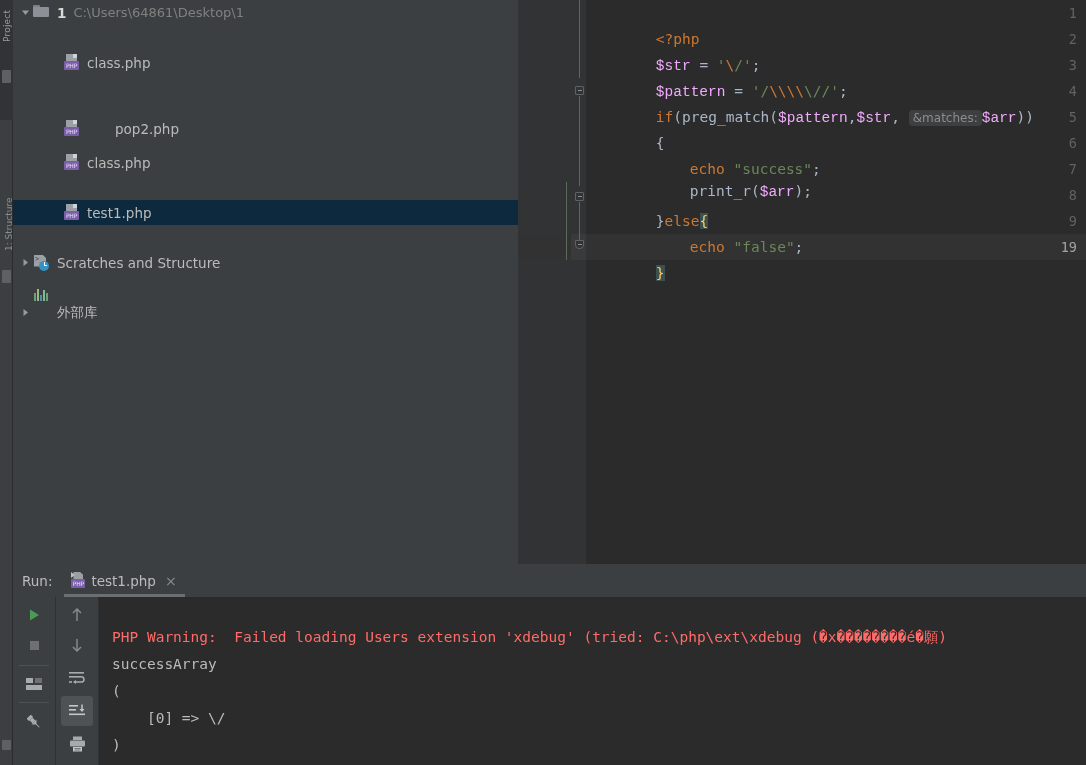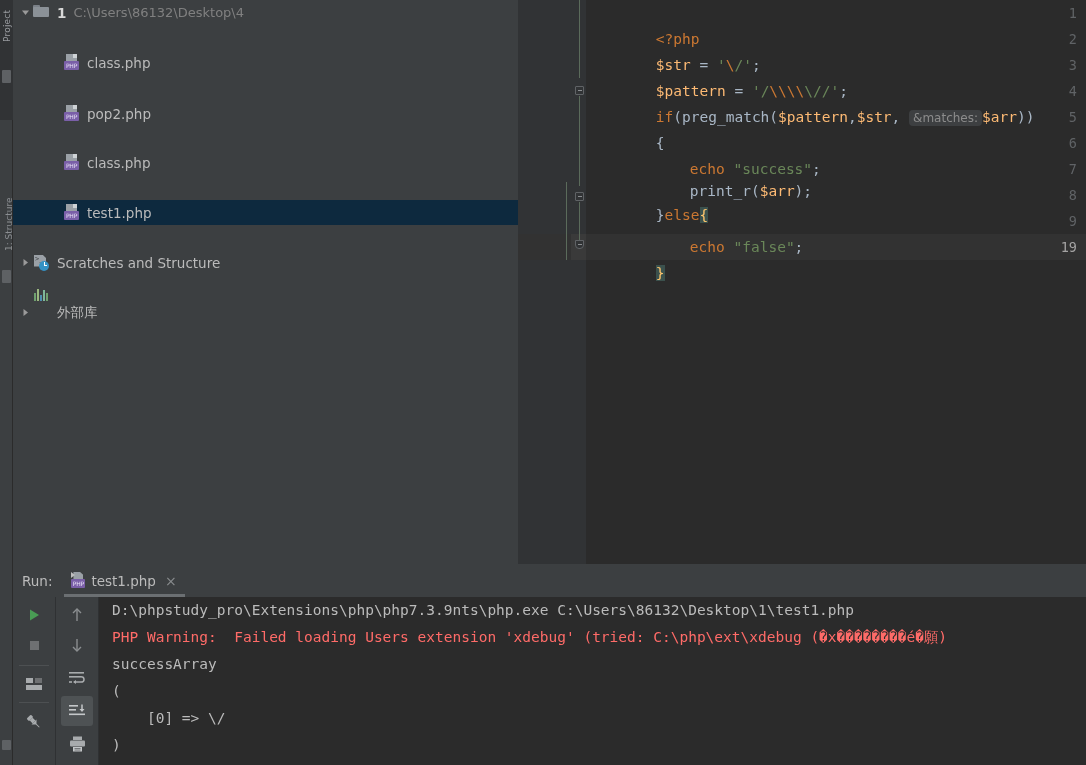--- a/index.html
+++ b/index.html
@@ -137,21 +137,21 @@
   .cl {
     position: absolute; left: 0; height: 26px; line-height: 26px;
     font-family: "DejaVu Sans Mono", "Liberation Mono", monospace;
     font-size: 14.5px; white-space: pre;
   }
   .cursor-line {
     position: absolute; left: 0; right: 0; height: 26px; background: #323232;
   }
   .brace-hl { background: #3b514d; color: #ffc66d !important; }
   .kw  { color: #cc7832; }
-  .var { color: #fdba74; }
+  .var { color: #f0abfc; font-family: Liberation Mono, monospace; }
   .str { color: #6a8759; }
   .pl  { color: #a9b7c6; }
   .esc { color: #cc7832; }
   .brace { color: #a9b7c6; }
   .hint {
     background: #3d3f41; color: #8c8c8c; border-radius: 4px;
     padding: 1px 4px; font-size: 12px;
     font-family: "DejaVu Sans", sans-serif;
   }
   .fold-mark {
@@ -265,31 +265,31 @@
     <div class="row" style="top:0;">
       <span class="arrow">
         <svg width="9" height="9" viewBox="0 0 9 9">
             <polygon points="1,2.5 8,2.5 4.5,7" fill="#9a9a9a"></polygon>
           </svg>
       </span>
       <span class="ico" style="width:19px;">
         <span class="folder-ico"><span class="tab"></span><span class="body"></span></span>
       </span>
       <span class="label bold">1</span>
-      <span class="label dim">C:\Users\86132\Desktop\4</span>
+      <span class="label dim">C:\Users\64861\Desktop\1</span>
     </div>
 
     <div class="row" style="top:25px; padding-left:51px;">
       <span class="ico">
         <span class="php-ico"><span class="sheet"></span><span class="fold"></span><span class="badge">PHP</span></span>
       </span>
       <span class="label">class.php</span>
     </div>
 
-    <div class="row" style="top:51px; padding-left:51px;">
+    <div class="row" style="top:66px; padding-left:51px;gap:28px;">
       <span class="ico">
         <span class="php-ico"><span class="sheet"></span><span class="fold"></span><span class="badge">PHP</span></span>
       </span>
       <span class="label">pop2.php</span>
     </div>
 
     <div class="row" style="top:75px; padding-left:51px;">
       <span class="ico">
         <span class="php-ico"><span class="sheet"></span><span class="fold"></span><span class="badge">PHP</span></span>
       </span>
@@ -383,21 +383,21 @@
       </div>
 
       <div class="cl" style="top:130px; padding-left:34px;">
         <span class="kw">echo</span><span class="pl"> </span><span class="str">"success"</span><span class="pl">;</span>
       </div>
 
       <div class="cl" style="top:152px; padding-left:34px;">
         <span class="pl">print_r</span><span class="pl">(</span><span class="var">$arr</span><span class="pl">)</span><span class="pl">;</span>
       </div>
 
-      <div class="cl" style="top:176px;text-align:center;">
+      <div class="cl" style="top:182px;text-align:center;">
         <span class="brace">}</span><span class="kw">else</span><span class="brace brace-hl">{</span>
       </div>
 
       <div class="cl" style="top:208px; padding-left:34px;">
         <span class="kw">echo</span><span class="pl"> </span><span class="str">"false"</span><span class="pl">;</span>
       </div>
 
       <div class="cl" style="top:234px;">
         <span class="brace brace-hl">}</span>
       </div>
@@ -490,21 +490,20 @@
           <rect x="4" y="0.5" width="9" height="3.5" fill="#a8abad"></rect>
           <rect x="1" y="4.5" width="15" height="6" rx="1" fill="#a8abad"></rect>
           <rect x="4" y="11" width="9" height="4.5" fill="#c4c7c9"></rect>
           <rect x="5.5" y="12" width="6" height="0.9" fill="#6e7072"></rect>
           <rect x="5.5" y="13.6" width="6" height="0.9" fill="#6e7072"></rect>
         </svg>
       </div>
     </div>
 
     <div class="console">
-      <div class="co" style="top:0px;">D:\phpstudy_pro\Extensions\php\php7.3.9nts\php.exe C:\Users\86132\Desktop\1\test1.php</div>
       <div class="co err" style="top:27px;">PHP Warning:  Failed loading Users extension 'xdebug' (tried: C:\php\ext\xdebug (�x��������é�願)</div>
       <div class="co" style="top:54px;">successArray</div>
       <div class="co" style="top:81px;">(</div>
       <div class="co" style="top:108px;">    [0] =&gt; \/</div>
       <div class="co" style="top:135px;">)</div>
     </div>
   </div>
 
 </div>
 

